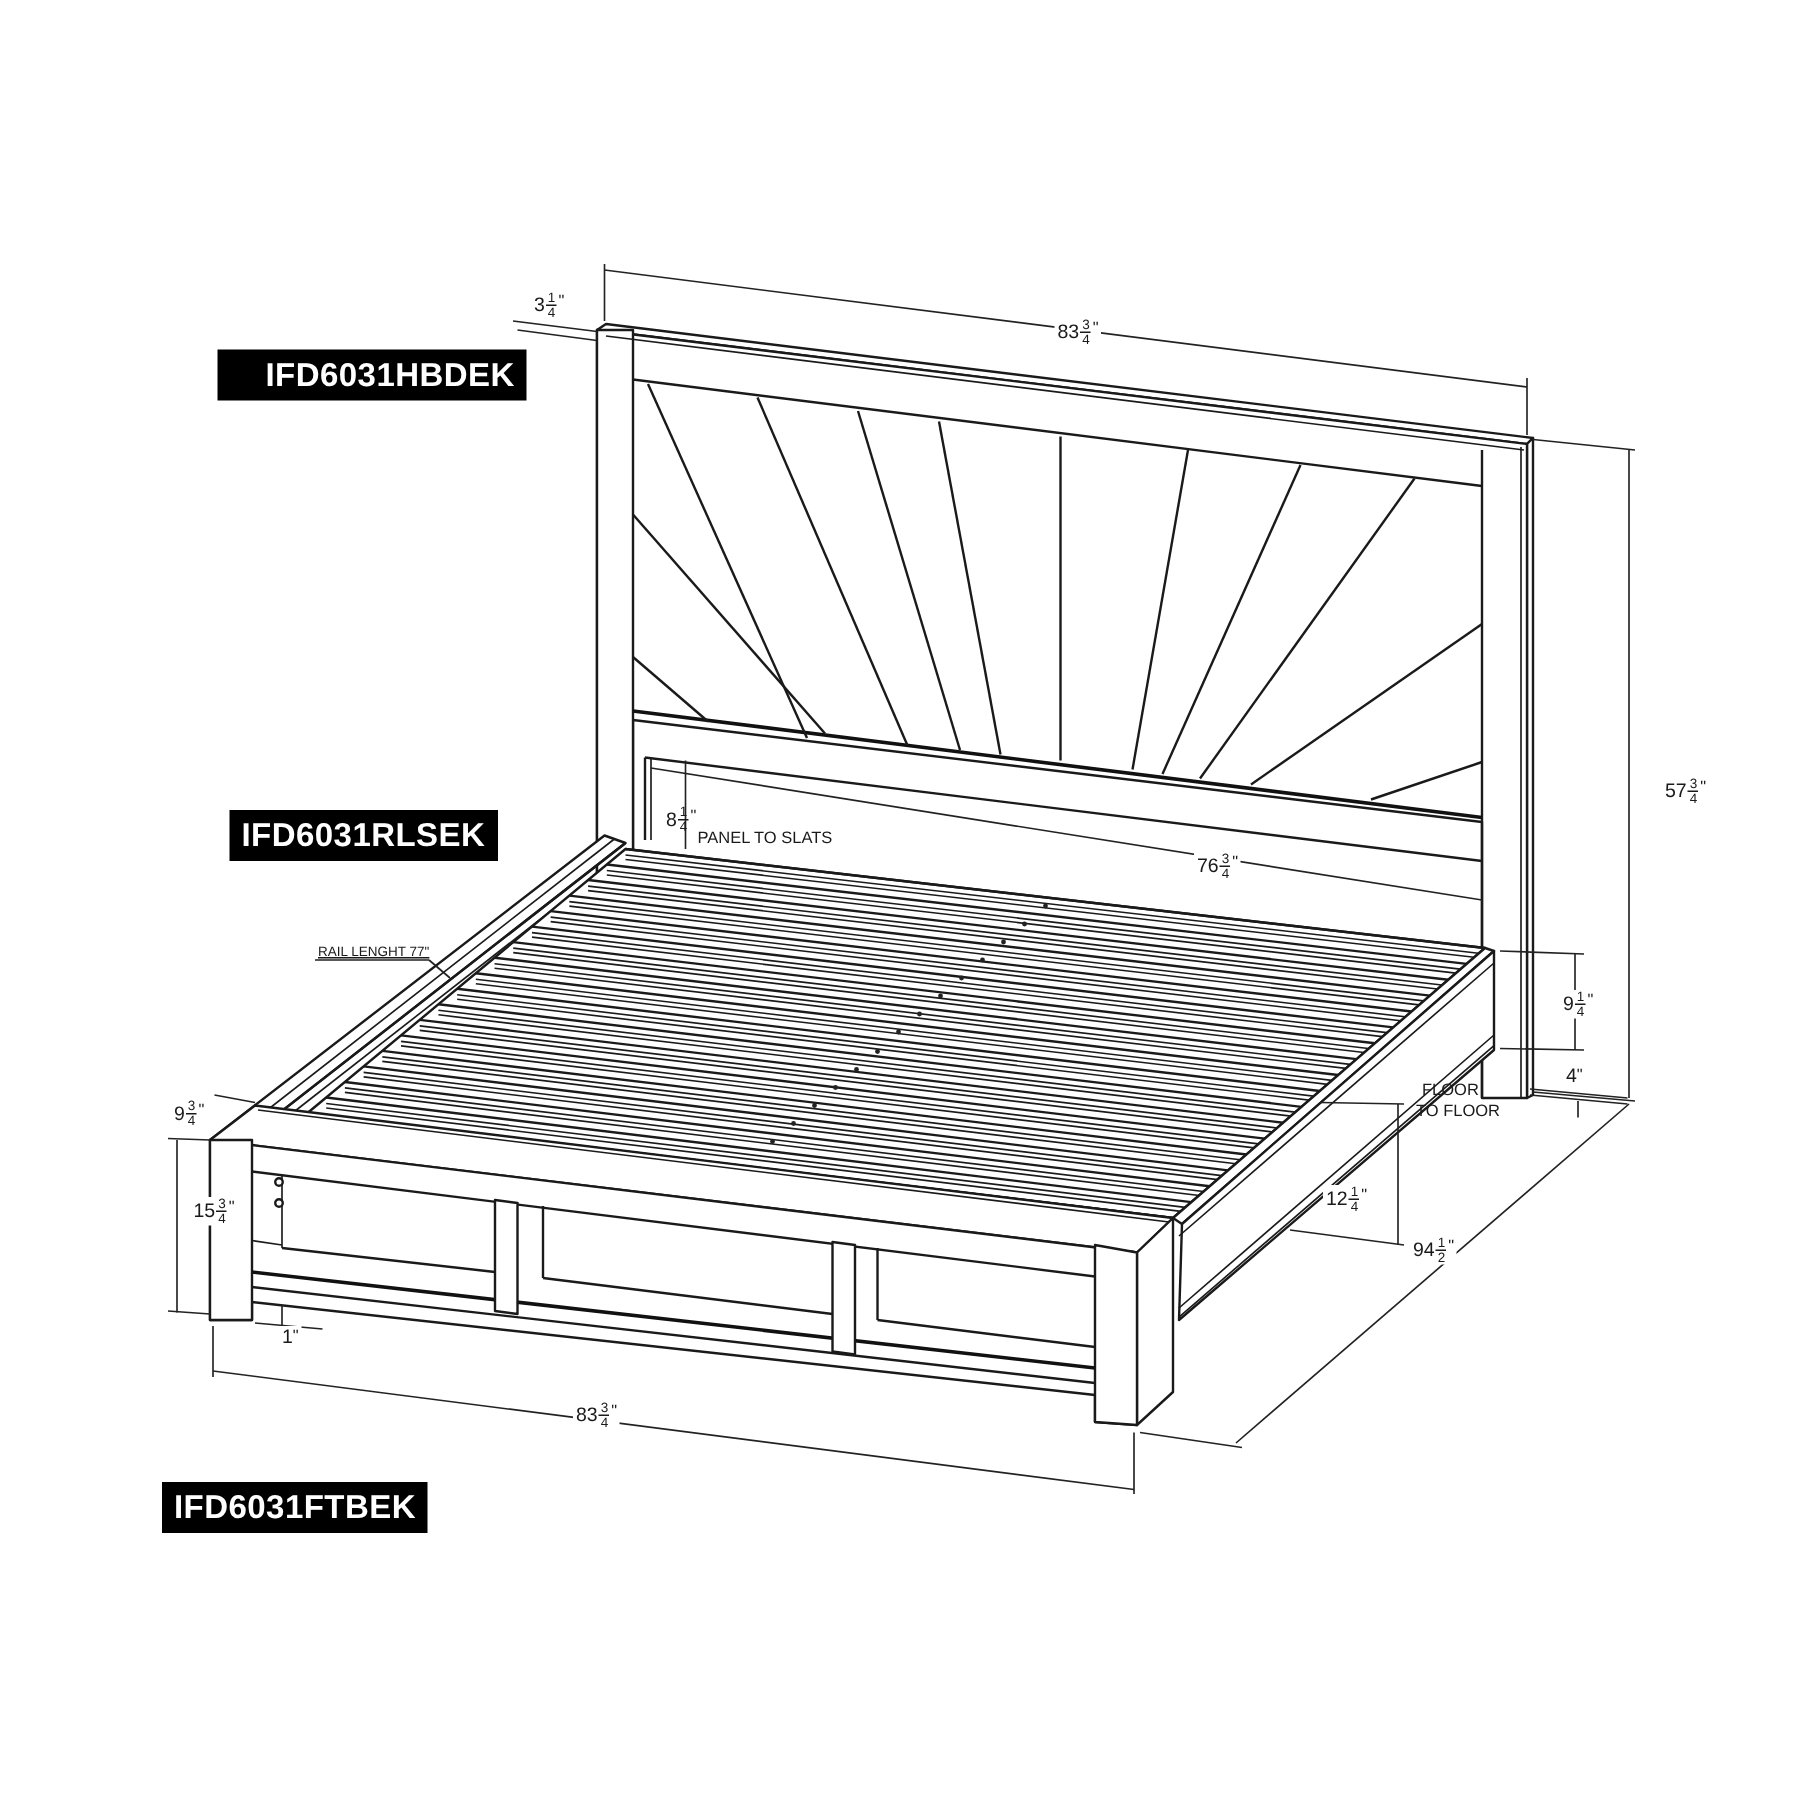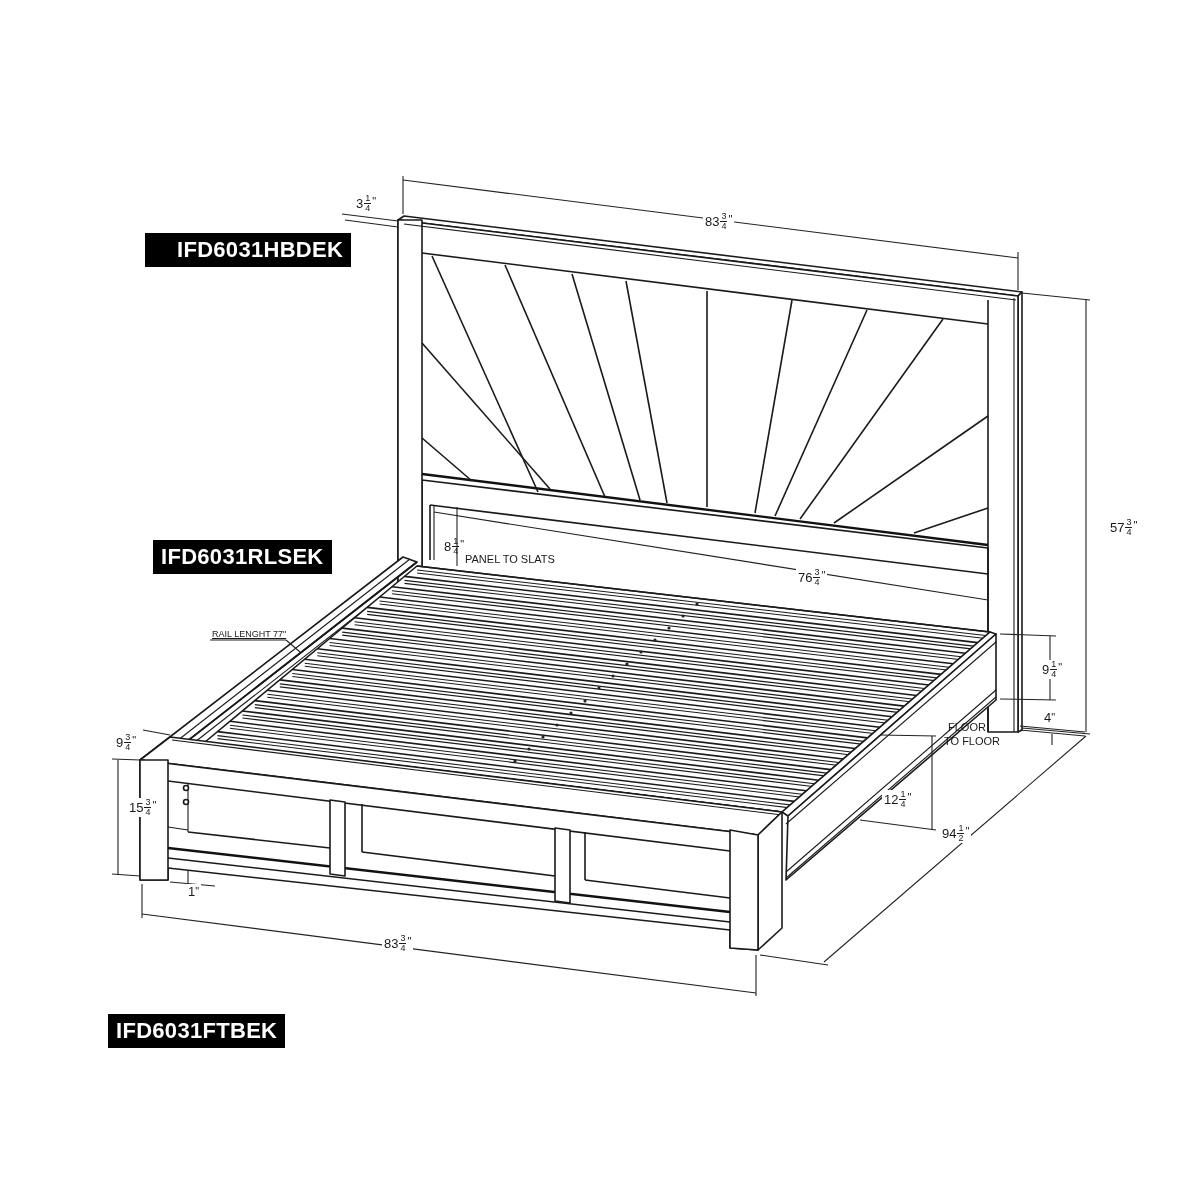--- a/index.html
+++ b/index.html
@@ -11,21 +11,21 @@
     .ln-thick { stroke: #111; fill: none; stroke-width: 2.4; }
     .fill-w { fill: #ffffff; stroke: #1a1a1a; stroke-width: 1.6; stroke-linejoin: round; }
     .dim { stroke: #222; fill: none; stroke-width: 1.1; }
     .dot { fill: #222; }
 
     .tag { position: absolute; background: #000; color: #fff; font-weight: bold;
            font-size: 22px; letter-spacing: 0.3px; padding: 4px 8px 4px 8px; line-height: 26px;
            font-family: "Liberation Sans", sans-serif; }
     .tag-hb { left: 145px; top: 233px; padding-left: 32px; }
     .tag-rl { left: 153px; top: 540px; }
-    .tag-ft { left: 108px; top: 988px; margin-top: 26px; }
+    .tag-ft { left: 108px; top: 988px; }
 
     .dimlbl { position: absolute; font-size: 13px; color: #1a1a1a; background: #fff;
               line-height: 14px; white-space: nowrap; padding: 0 2px;
               font-family: "Liberation Sans", sans-serif; }
     .dimlbl .whole { font-size: 13px; vertical-align: middle; }
     .frac { display: inline-block; vertical-align: middle; text-align: center; font-size: 9px;
             line-height: 9px; margin: 0 1px; }
     .frac .num { display: block; border-bottom: 1px solid #1a1a1a; padding: 0 1px; }
     .frac .den { display: block; padding: 0 1px; }
     .dimlbl .unit { font-size: 11px; vertical-align: top; }

